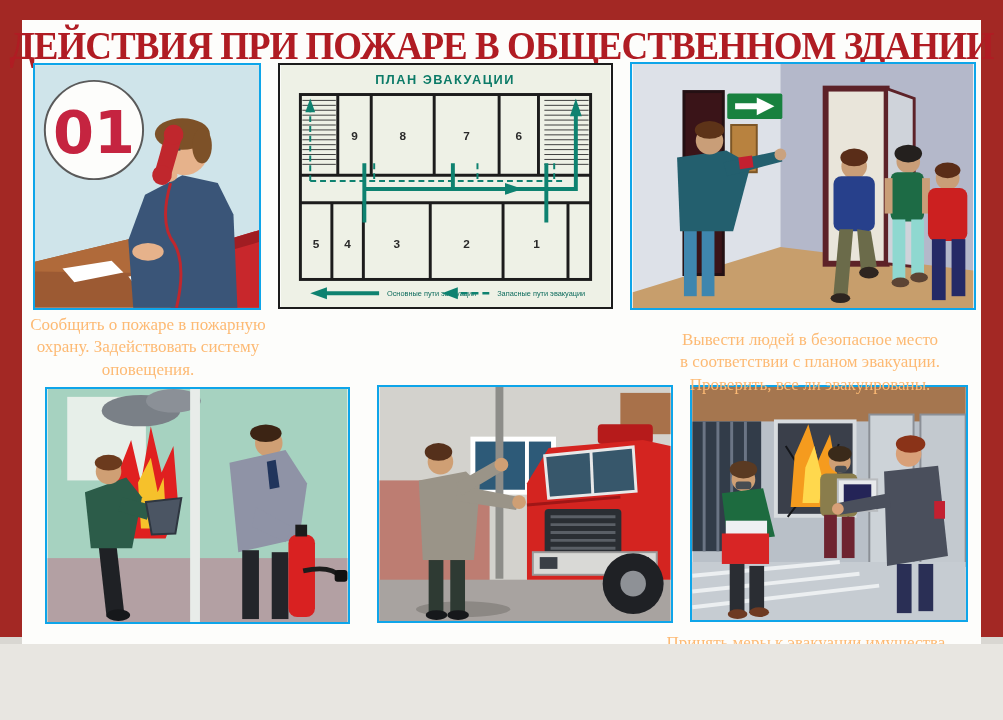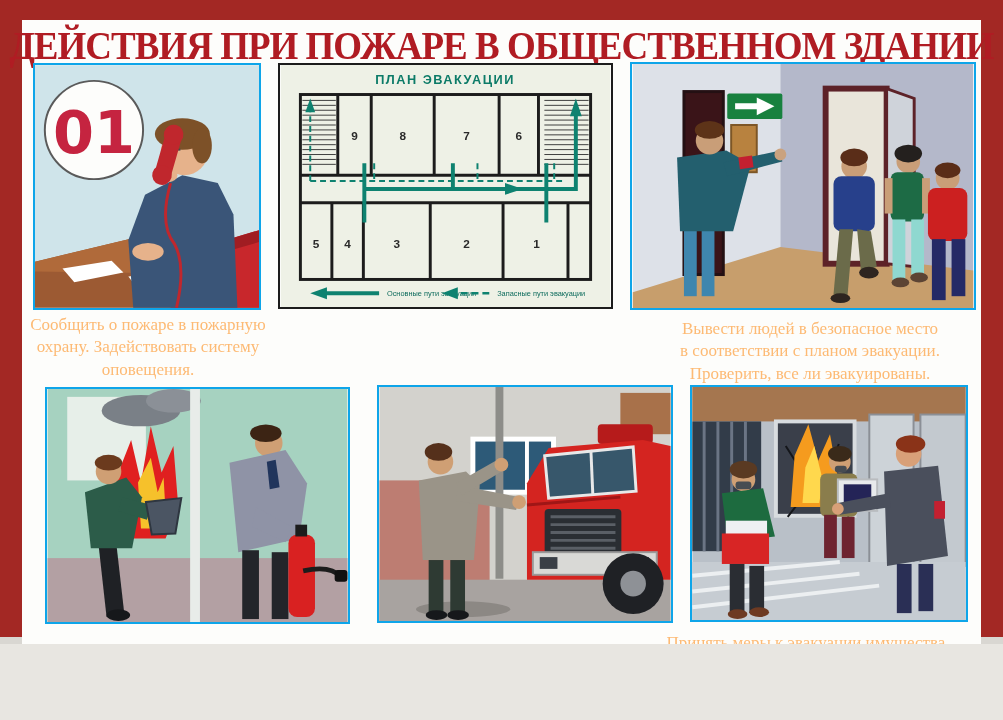--- a/index.html
+++ b/index.html
@@ -15,21 +15,21 @@
   #panel-report   { left:33px;  top:63px;  width:228px; height:247px; }
   #panel-plan     { left:278px; top:63px;  width:335px; height:246px; border-color:#1c1c1c; }
   #panel-exit     { left:630px; top:62px;  width:346px; height:248px; }
   #panel-exting   { left:45px;  top:387px; width:305px; height:237px; }
   #panel-truck    { left:377px; top:385px; width:296px; height:238px; }
   #panel-property { left:690px; top:385px; width:278px; height:237px; }
   .caption { position:absolute; font-size:17px; line-height:1.32; color:#fdba74;
              text-align:center; white-space:pre-line; }
   #cap-report   { left:8px;   top:314px; width:280px; }
   #cap-plan     { left:320px; top:314px; width:310px; }
-  #cap-exit     { left:650px; top:318px; width:320px; }
+  #cap-exit     { left:650px; top:329px; width:320px; }
   #cap-exting   { left:40px;  top:632px; width:315px; }
   #cap-truck    { left:368px; top:630px; width:315px; }
   #cap-property { left:648px; top:632px; width:320px; }
   text { font-family:"Liberation Sans", sans-serif; }
   .serif-num { font-family:"DejaVu Sans", sans-serif; }
 </style>
 </head>
 <body>
 
 <div class="poster">

